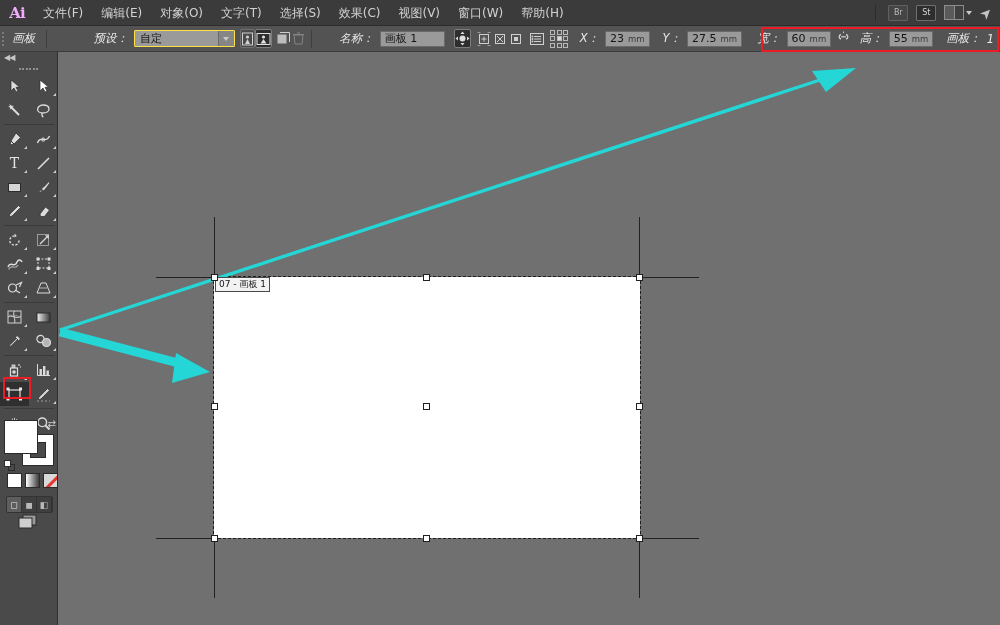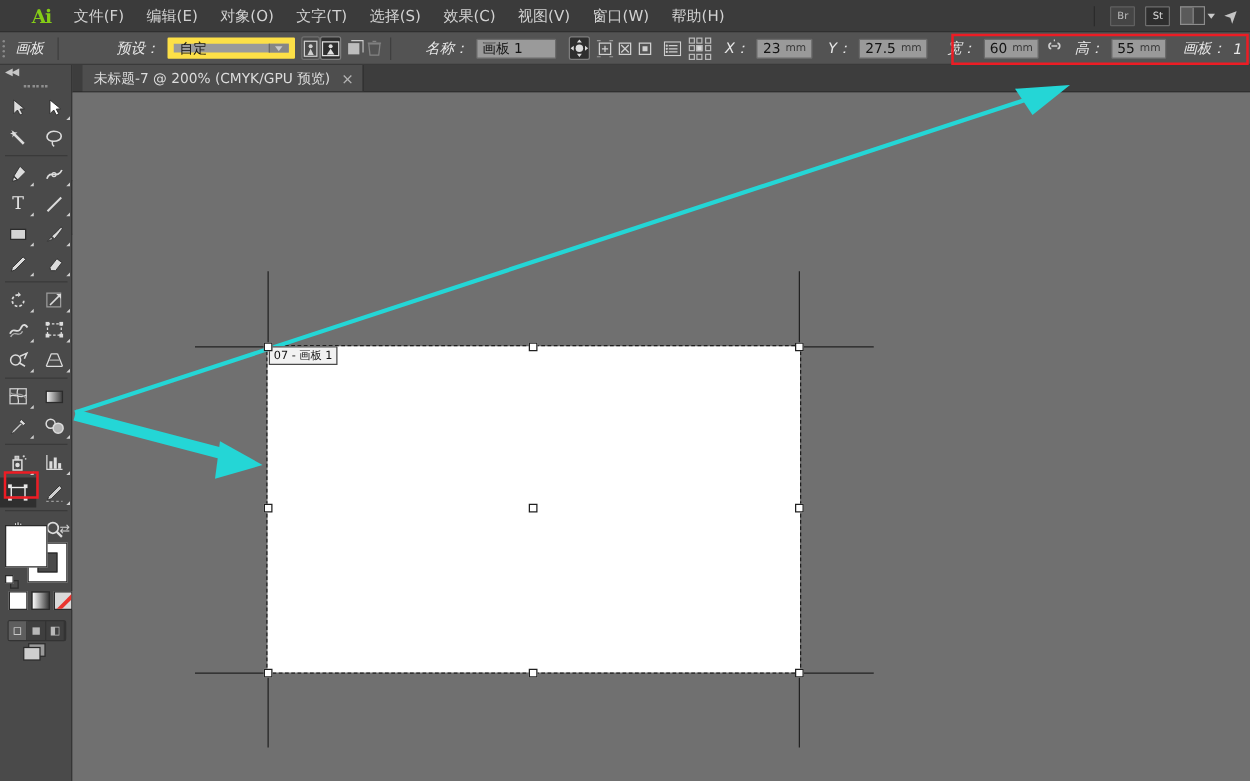--- a/index.html
+++ b/index.html
@@ -14,24 +14,23 @@
   
   .menubar {
     position: absolute; left: 0; top: 0; width: 1000px; height: 26px;
     background: #3b3b3b;
     display: flex; align-items: center;
     border-bottom: 1px solid #2c2c2c;
   }
   .ai-logo {
     width: 34px; height: 20px;
     display: flex; align-items: center; justify-content: center;
-    color: #84cc16; font-size: 15px; font-weight: bold;
+    color: #f0abfc; font-size: 15px; font-weight: bold;
     font-family: "DejaVu Serif", "Liberation Serif", serif;
     letter-spacing: -1px;
-    margin-left: 16px;
   }
   .menu-item {
     padding: 0 9px; height: 26px; line-height: 26px;
     color: #d2d2d2; font-size: 12px; white-space: nowrap;
     cursor: default;
     text-align: center;
   }
   .menu-right { margin-left: auto; display: flex; align-items: center; padding-right: 8px; gap: 8px; }
   .mb-sep { width: 1px; height: 16px; background: #2b2b2b; margin: 0 4px; }
   .sq-btn {
@@ -72,21 +71,21 @@
   .cb-label { padding: 0 6px; white-space: nowrap; font-size: 11.5px; color: #e8e8e8; font-style: italic; }
   .cb-sep { width: 1px; height: 18px; background: #3f3f3f; margin: 0 5px; }
   .field {
     background: #9a9a9a; border: 1px solid #6a6a6a;
     height: 16px; color: #141414; font-size: 11px;
     display: flex; align-items: center; padding: 0 4px;
     border-radius: 1px;
   }
   .unit { color: #3a3a3a; font-size: 8.5px; margin-left: 4px; }
   .combo {
-    width: 146px; background: #9a9a9a; border: 5px solid #fde047; height: 17px;
+    width: 146px; background: #9a9a9a; border: 1px solid #fde047; height: 17px;
     display: flex; align-items: center; position: relative; border-radius: 1px;
   }
   .combo span { padding-left: 5px; font-size: 11px; color: #141414; }
   .combo .cbtn {
     position: absolute; right: 0; top: 0; width: 16px; height: 100%;
     background: #868686; border-left: 1px solid #6a6a6a;
     display: flex; align-items: center; justify-content: center;
   }
   .icon-btn {
     width: 21px; height: 19px; display: flex; align-items: center; justify-content: center;
@@ -383,27 +382,20 @@
     <div class="field" style="width:56px">
       <span>55</span>
       <span class="unit">mm</span>
     </div>
     <div style="width:10px"></div>
     <div class="cb-label">画板：</div>
     <div class="cb-label" style="padding-left:0">1</div>
   </div>
   <div class="redbox"></div>
 
-  <div class="tabbar">
-    <div style="width:8px"></div>
-    <div class="doctab">
-      <span>未标题-7 @ 200% (CMYK/GPU 预览)</span>
-      <span class="tab-close">×</span>
-    </div>
-  </div>
 
   <div class="toolpanel">
     <div class="tp-head">
       <div class="tp-collapse">◀◀</div>
     </div>
     <div class="tp-grip">
         <i></i>
         <i></i>
         <i></i>
         <i></i>

